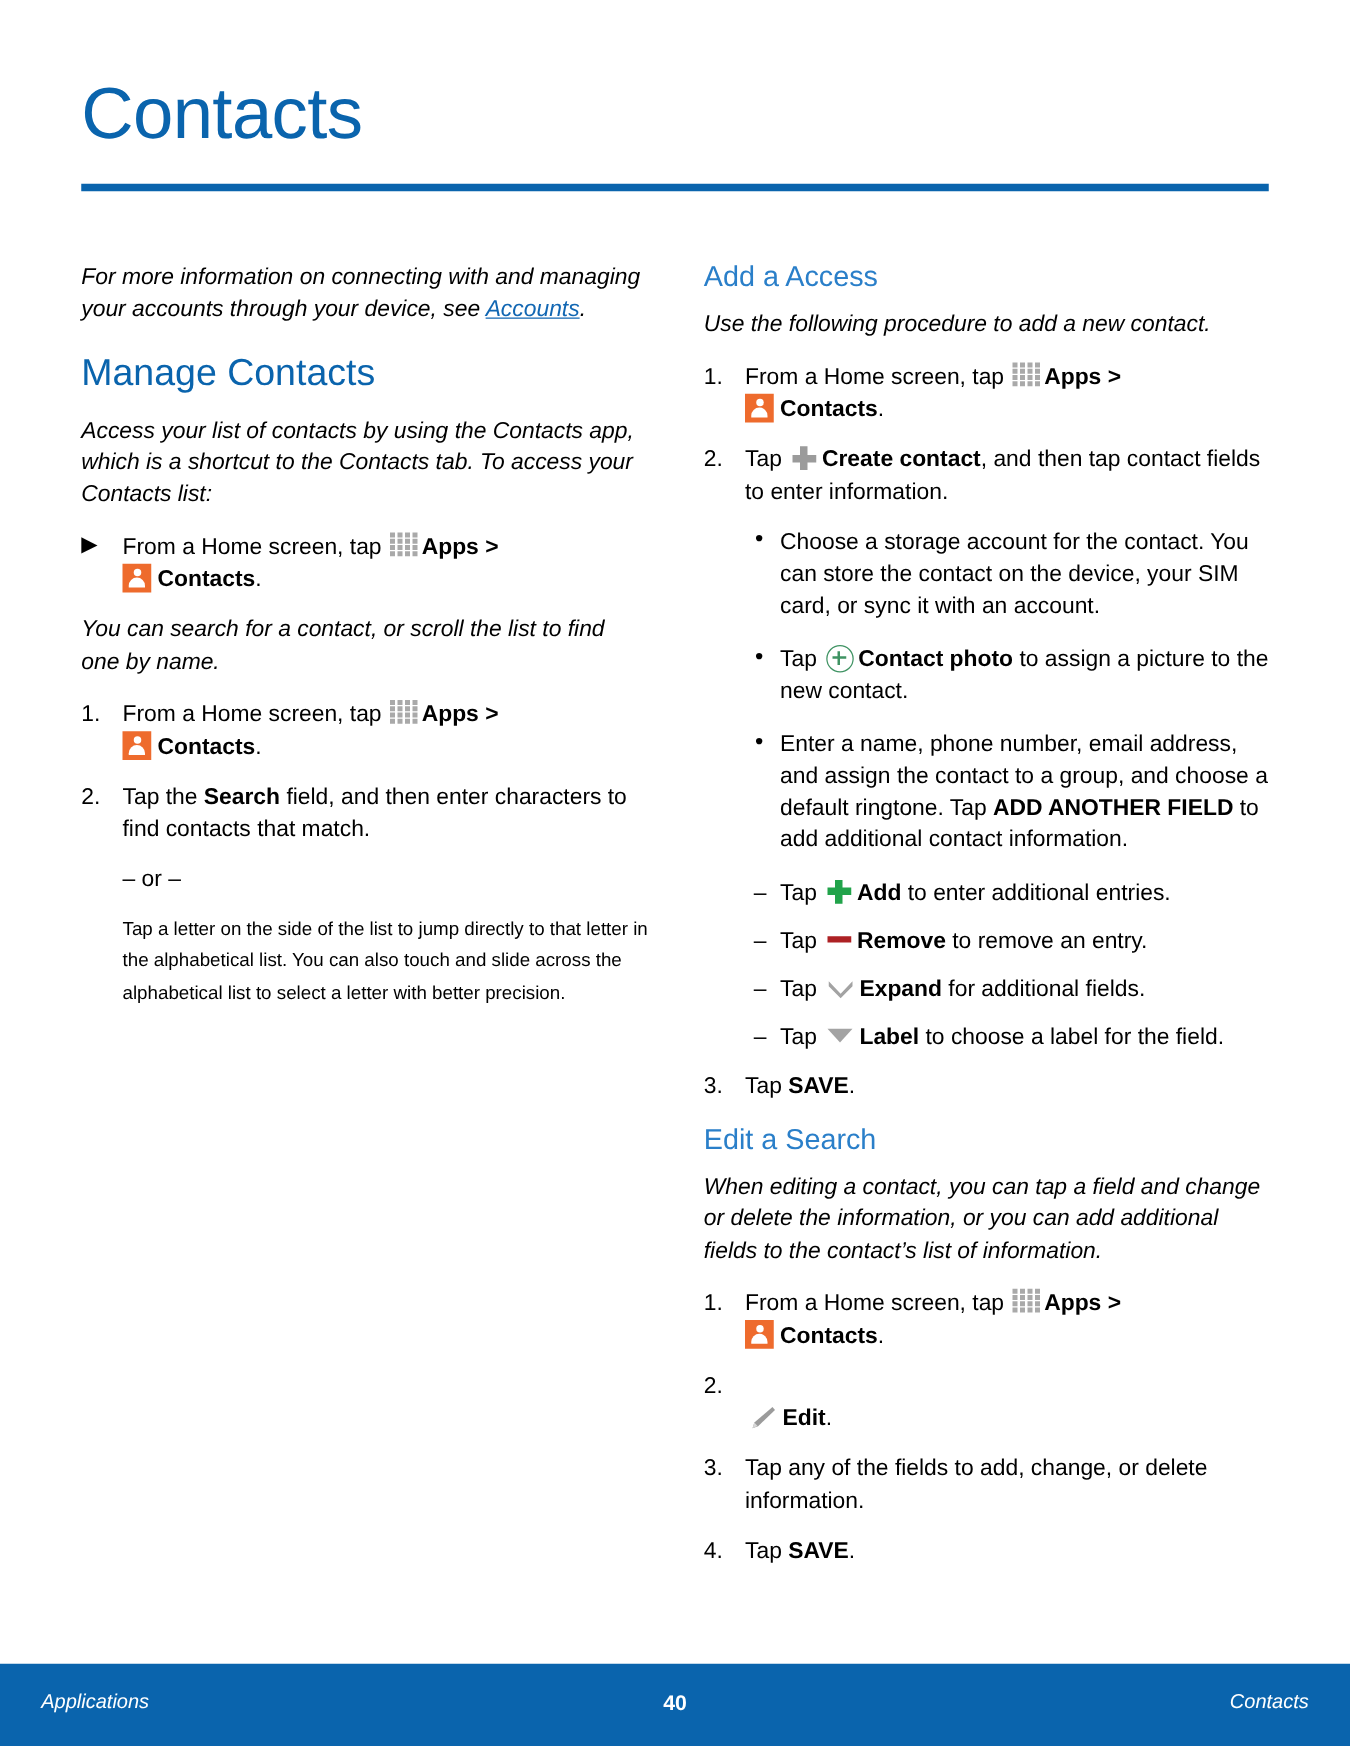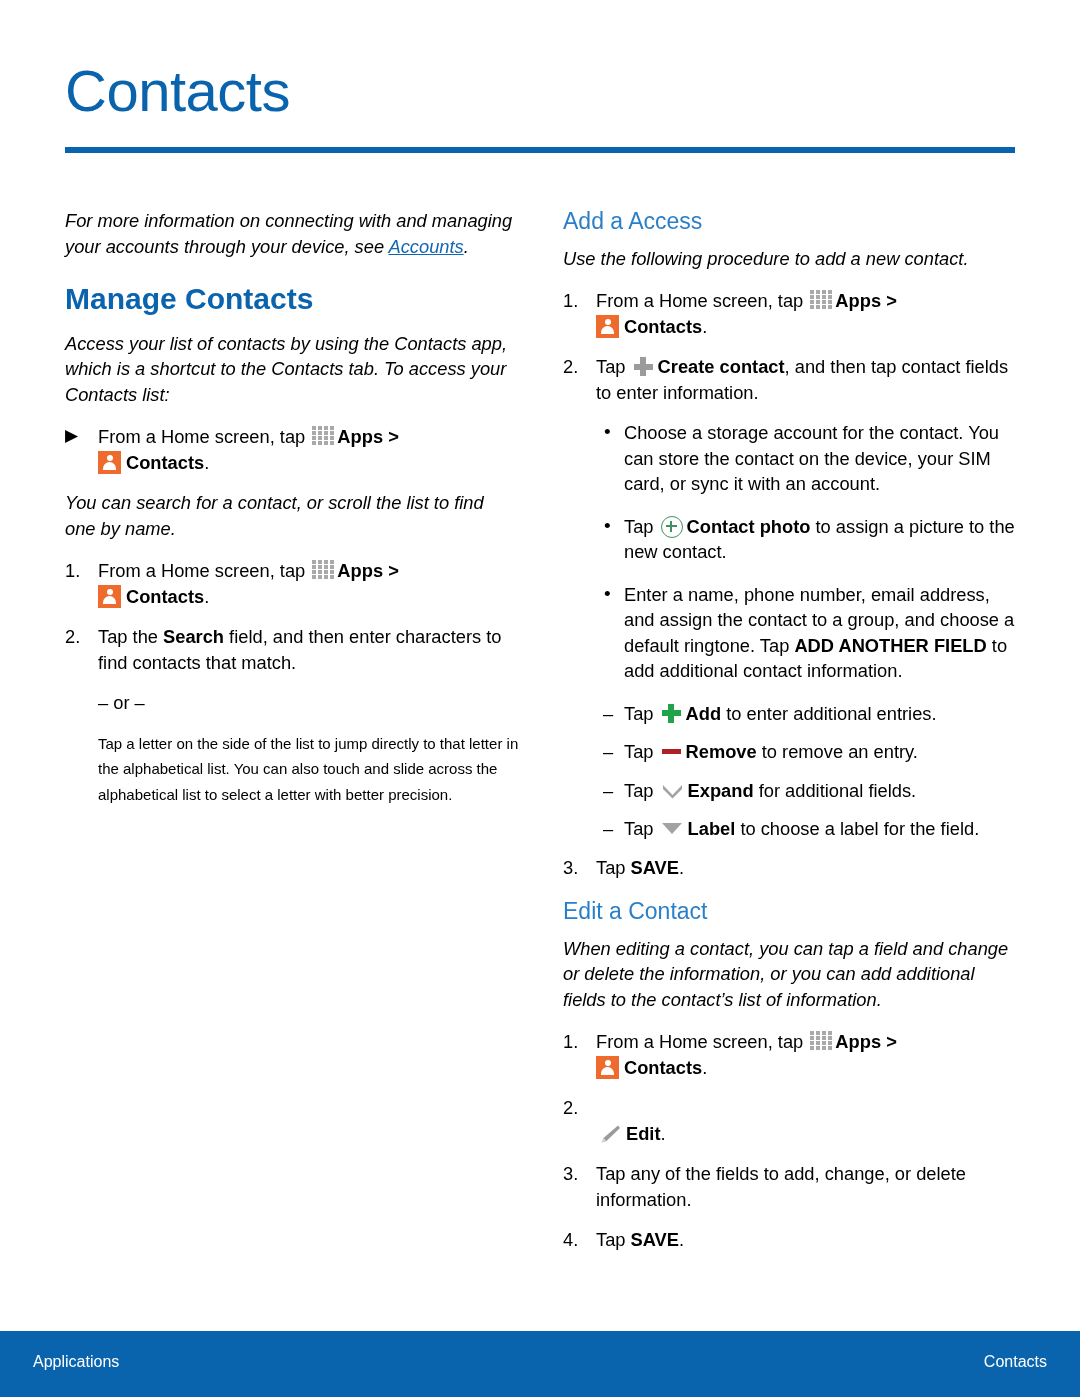--- a/index.html
+++ b/index.html
@@ -55,21 +55,21 @@
     font-weight: 400;
   }
   p.body {
     font-size: 18.3px;
     line-height: 25.5px;
     margin: 0 0 17px 0;
     font-style: italic;
   }
   h2.h-major {
     font-size: 30px;
-    font-weight: 700;
+    font-weight: 400;
     color: #0a64ad;
     margin: 23px 0 14px 0;
     line-height: 1.15;
   }
   h3.h-minor {
     font-size: 23px;
     font-weight: 400;
     color: #2a7fc9;
     margin: 18px 0 10px 0;
     line-height: 1.2;
@@ -235,20 +235,21 @@
   }
   .footer-inner {
     position: relative;
     width: 100%; height: 100%;
   }
   .footer-left, .footer-right, .footer-center {
     position: absolute;
     top: 22px;
     color: #ffffff;
     font-size: 16px;
+    font-style: italic;
   }
   .footer-left { left: 33px; }
   .footer-right { right: 33px; }
   .footer-center {
     left: 0; width: 100%;
     text-align: center;
     font-style: normal;
     font-weight: bold;
     font-size: 17px;
   }
@@ -351,21 +352,21 @@
         <span>Tap </span><span class="ic ic-label"><i></i></span><b>Label</b><span> to choose a label for the field.</span>
       </div>
 
     </div>
 
     <div class="step">
       <span class="marker">3.</span>
       <span>Tap </span><b>SAVE</b><span>.</span>
     </div>
 
-    <h3 class="h-minor">Edit a Contact</h3>
+    <h3 class="h-minor">Edit a Search</h3>
 
     <p class="body">When editing a contact, you can tap a field and change or delete the information, or you can add additional fields to the contact’s list of information.</p>
 
     <div class="step">
       <span class="marker">1.</span>
       <span>From a Home screen, tap </span><span class="ic ic-apps"><i style="left:0px;top:0px"></i><i style="left:6px;top:0px"></i><i style="left:12px;top:0px"></i><i style="left:18px;top:0px"></i><i style="left:0px;top:5px"></i><i style="left:6px;top:5px"></i><i style="left:12px;top:5px"></i><i style="left:18px;top:5px"></i><i style="left:0px;top:10px"></i><i style="left:6px;top:10px"></i><i style="left:12px;top:10px"></i><i style="left:18px;top:10px"></i><i style="left:0px;top:15px"></i><i style="left:6px;top:15px"></i><i style="left:12px;top:15px"></i><i style="left:18px;top:15px"></i></span><b>Apps</b><b> &gt; </b><br><span class="ic ic-contacts"><span class="head"></span><span class="body"></span></span><b>Contacts</b><span>.</span>
     </div>
 
     <div class="step">
       <span class="marker">2.</span>
@@ -384,15 +385,16 @@
       <span class="marker">4.</span>
       <span>Tap </span><b>SAVE</b><span>.</span>
     </div>
 
   </div>
 </div>
 
 <div class="footer">
   <div class="footer-inner">
     <div class="footer-left">Applications</div>
+    <div class="footer-center">40</div>
     <div class="footer-right">Contacts</div>
   </div>
 </div>
 
 </body></html>

